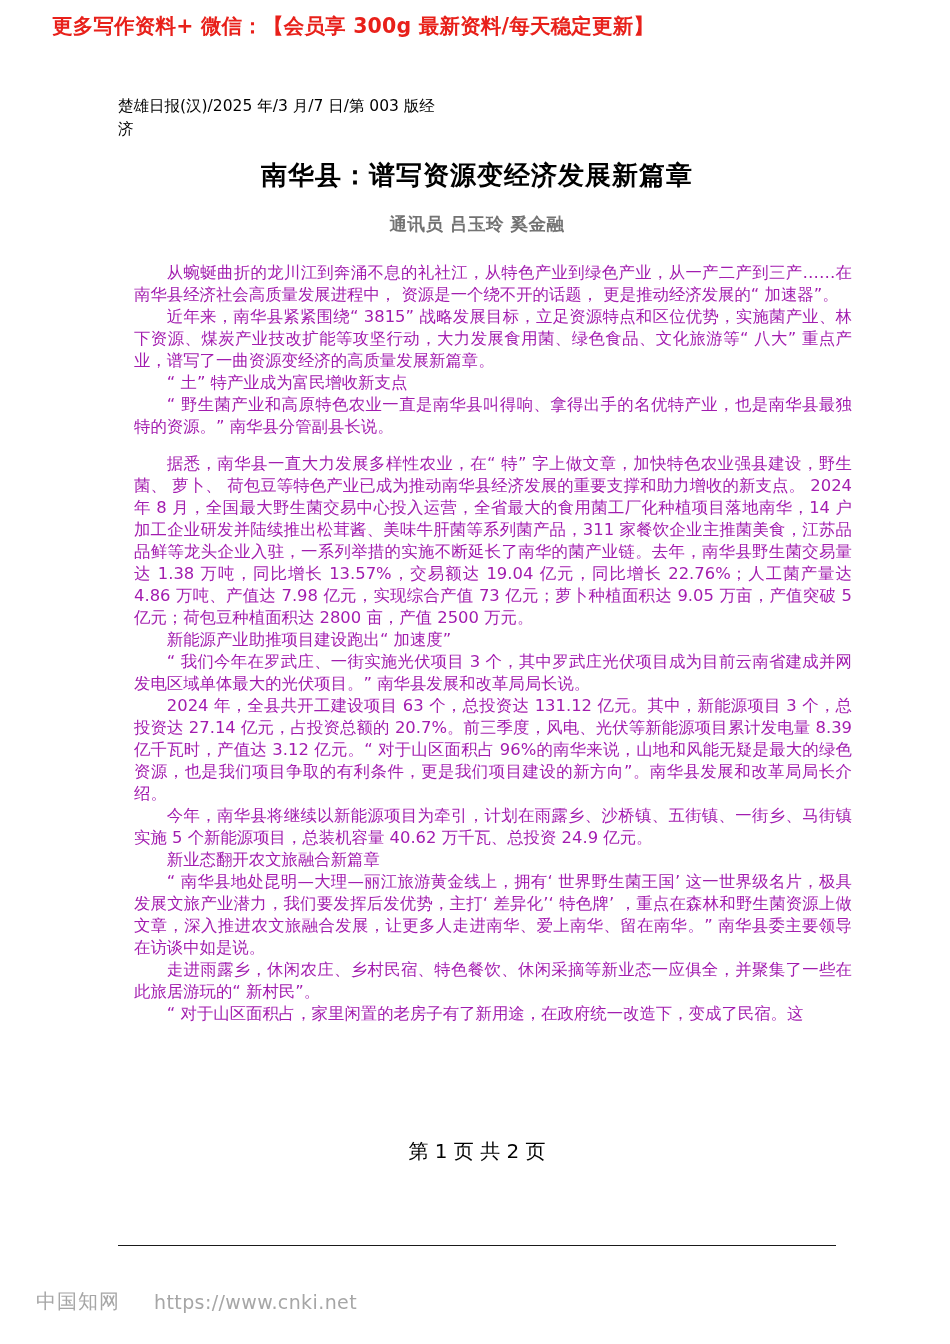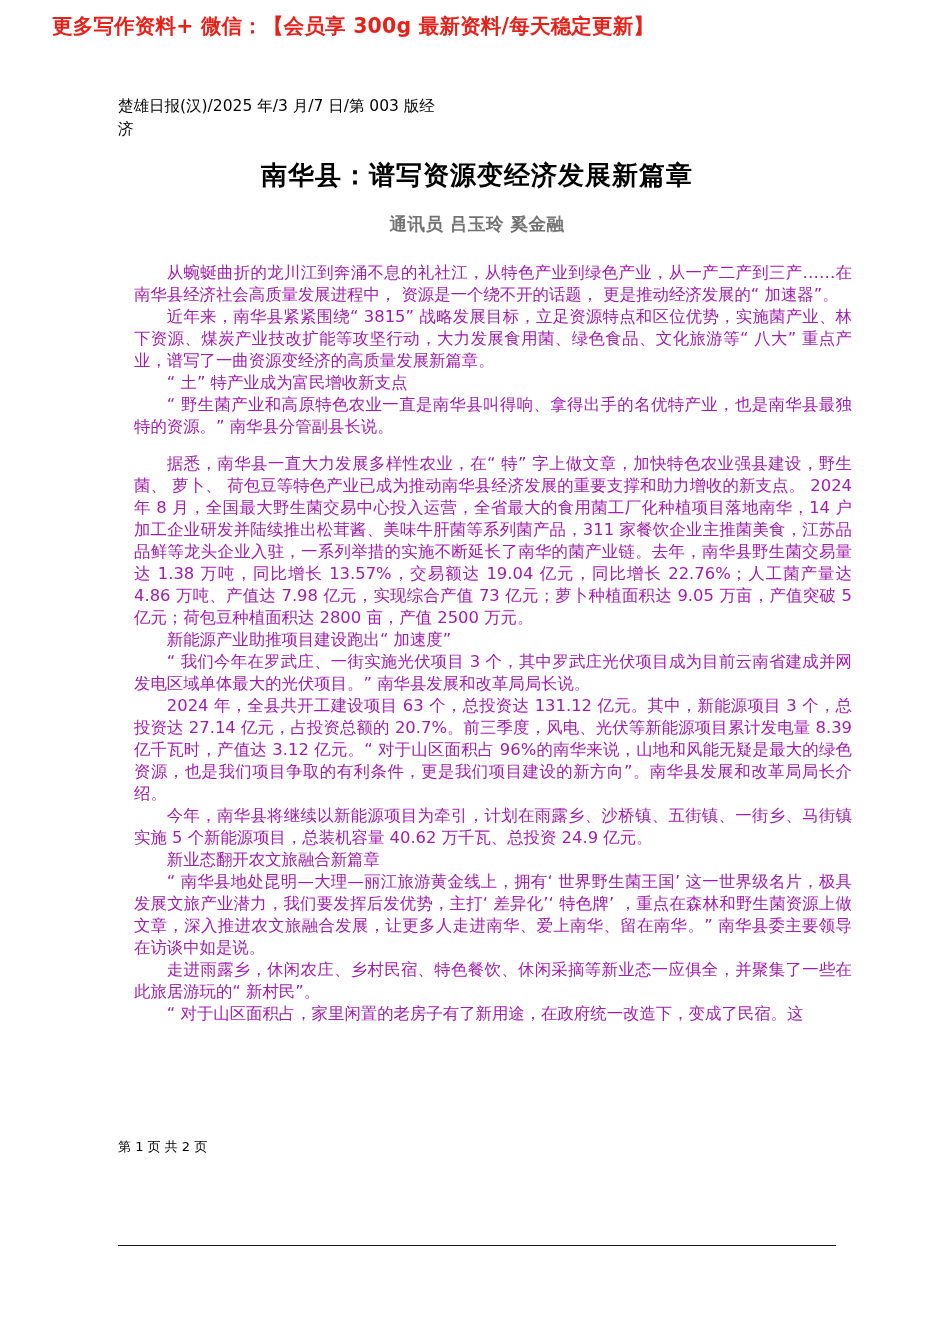--- a/index.html
+++ b/index.html
@@ -90,21 +90,22 @@
   .article-body p.spacer-before {
     margin-top: 15px;
   }
 
   
   .page-footer {
     position: absolute;
     left: 118px;
     top: 1138px;
     width: 718px;
-    font-size: 13px;
+    text-align: center;
+    font-size: 20px;
     color: #000;
   }
 
   .footer-rule {
     position: absolute;
     left: 118px;
     top: 1245px;
     width: 718px;
     height: 1px;
     background: #1a1a1a;
@@ -157,14 +158,18 @@
     <p>新业态翻开农文旅融合新篇章</p>
     <p>“ 南华县地处昆明—大理—丽江旅游黄金线上，拥有‘ 世界野生菌王国’ 这一世界级名片，极具发展文旅产业潜力，我们要发挥后发优势，主打‘ 差异化’‘ 特色牌’ ，重点在森林和野生菌资源上做文章，深入推进农文旅融合发展，让更多人走进南华、爱上南华、留在南华。” 南华县委主要领导在访谈中如是说。</p>
     <p>走进雨露乡，休闲农庄、乡村民宿、特色餐饮、休闲采摘等新业态一应俱全，并聚集了一些在此旅居游玩的“ 新村民”。</p>
     <p>“ 对于山区面积占，家里闲置的老房子有了新用途，在政府统一改造下，变成了民宿。这</p>
   </div>
 
   <div class="page-footer">第 1 页 共 2 页</div>
 
   <div class="footer-rule"></div>
 
+  <div class="cnki-mark">
+    <span class="cnki-logo">中国知网</span>
+    <span class="cnki-url">https://www.cnki.net</span>
+  </div>
 
 </div>
 
 </body></html>

